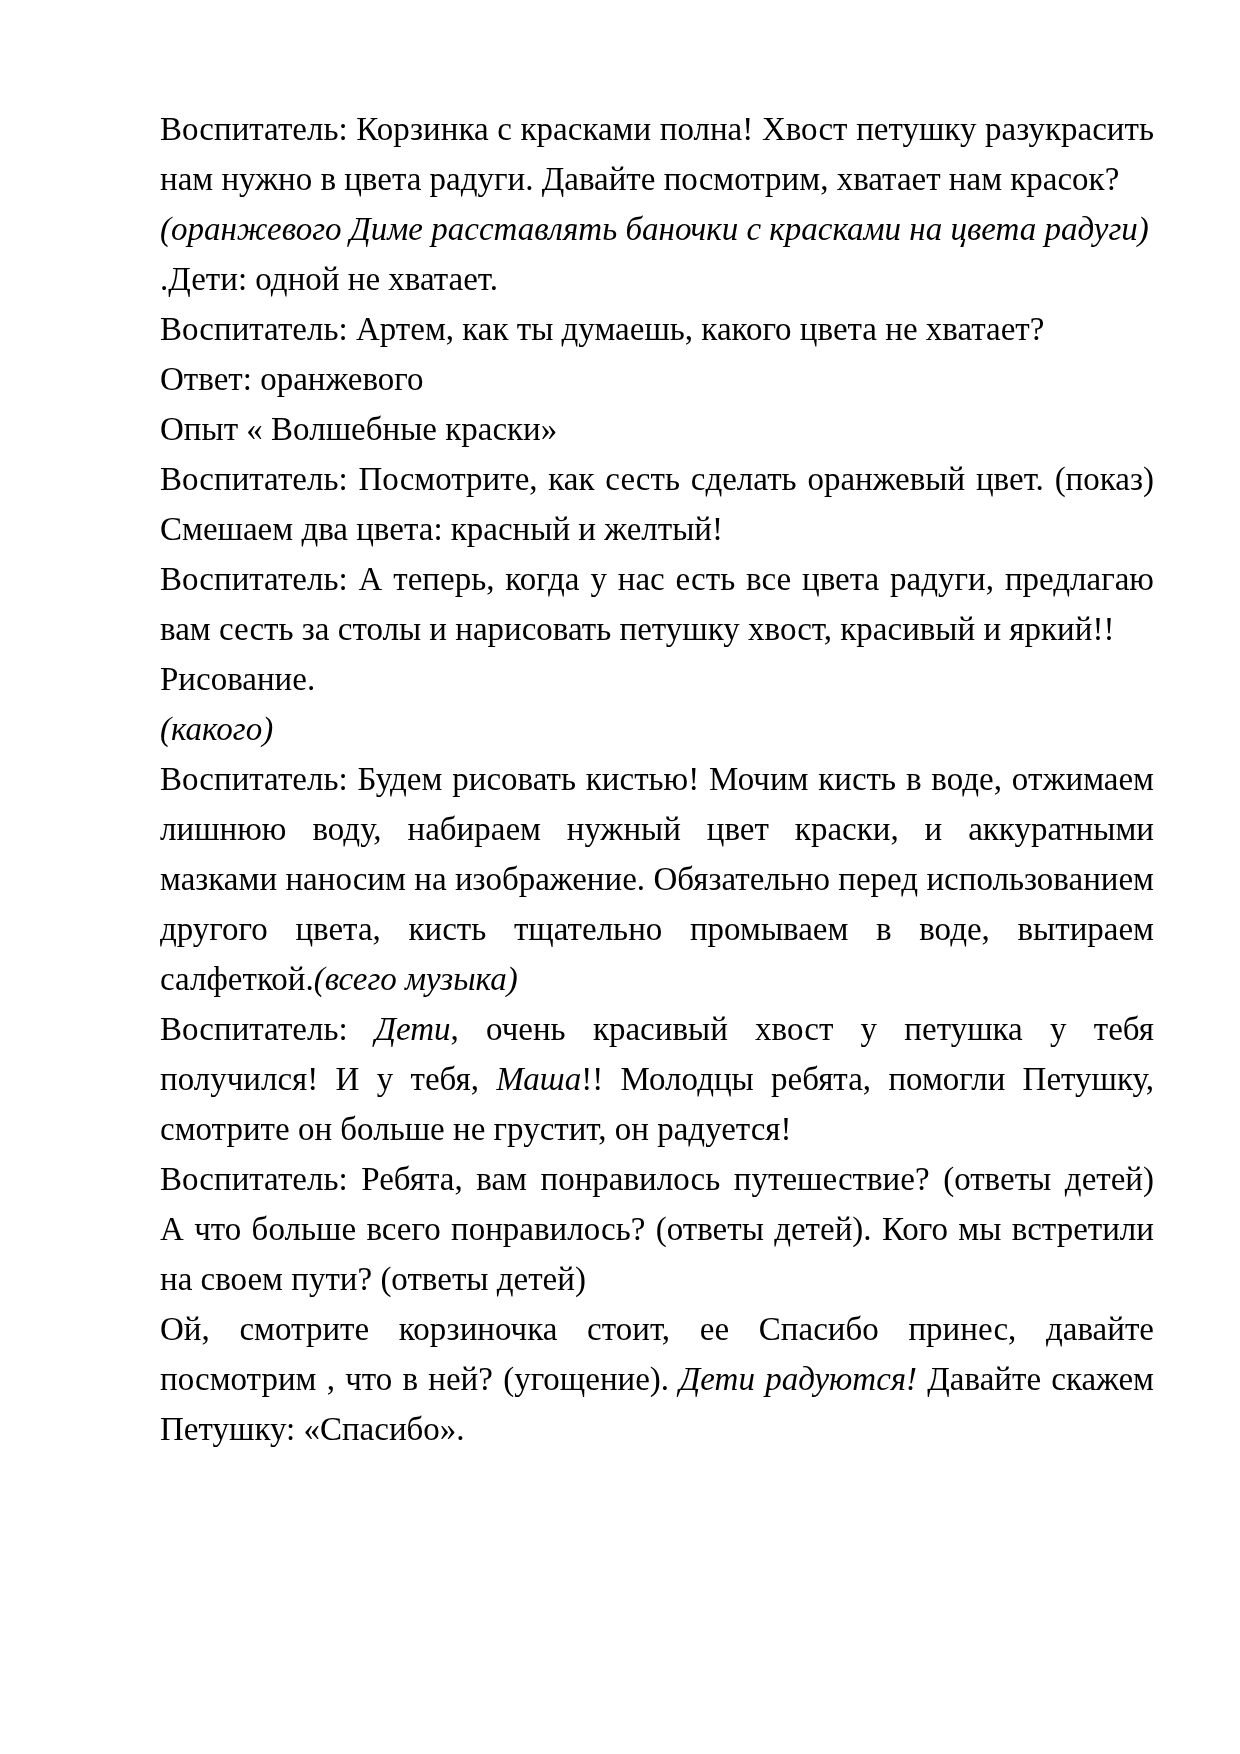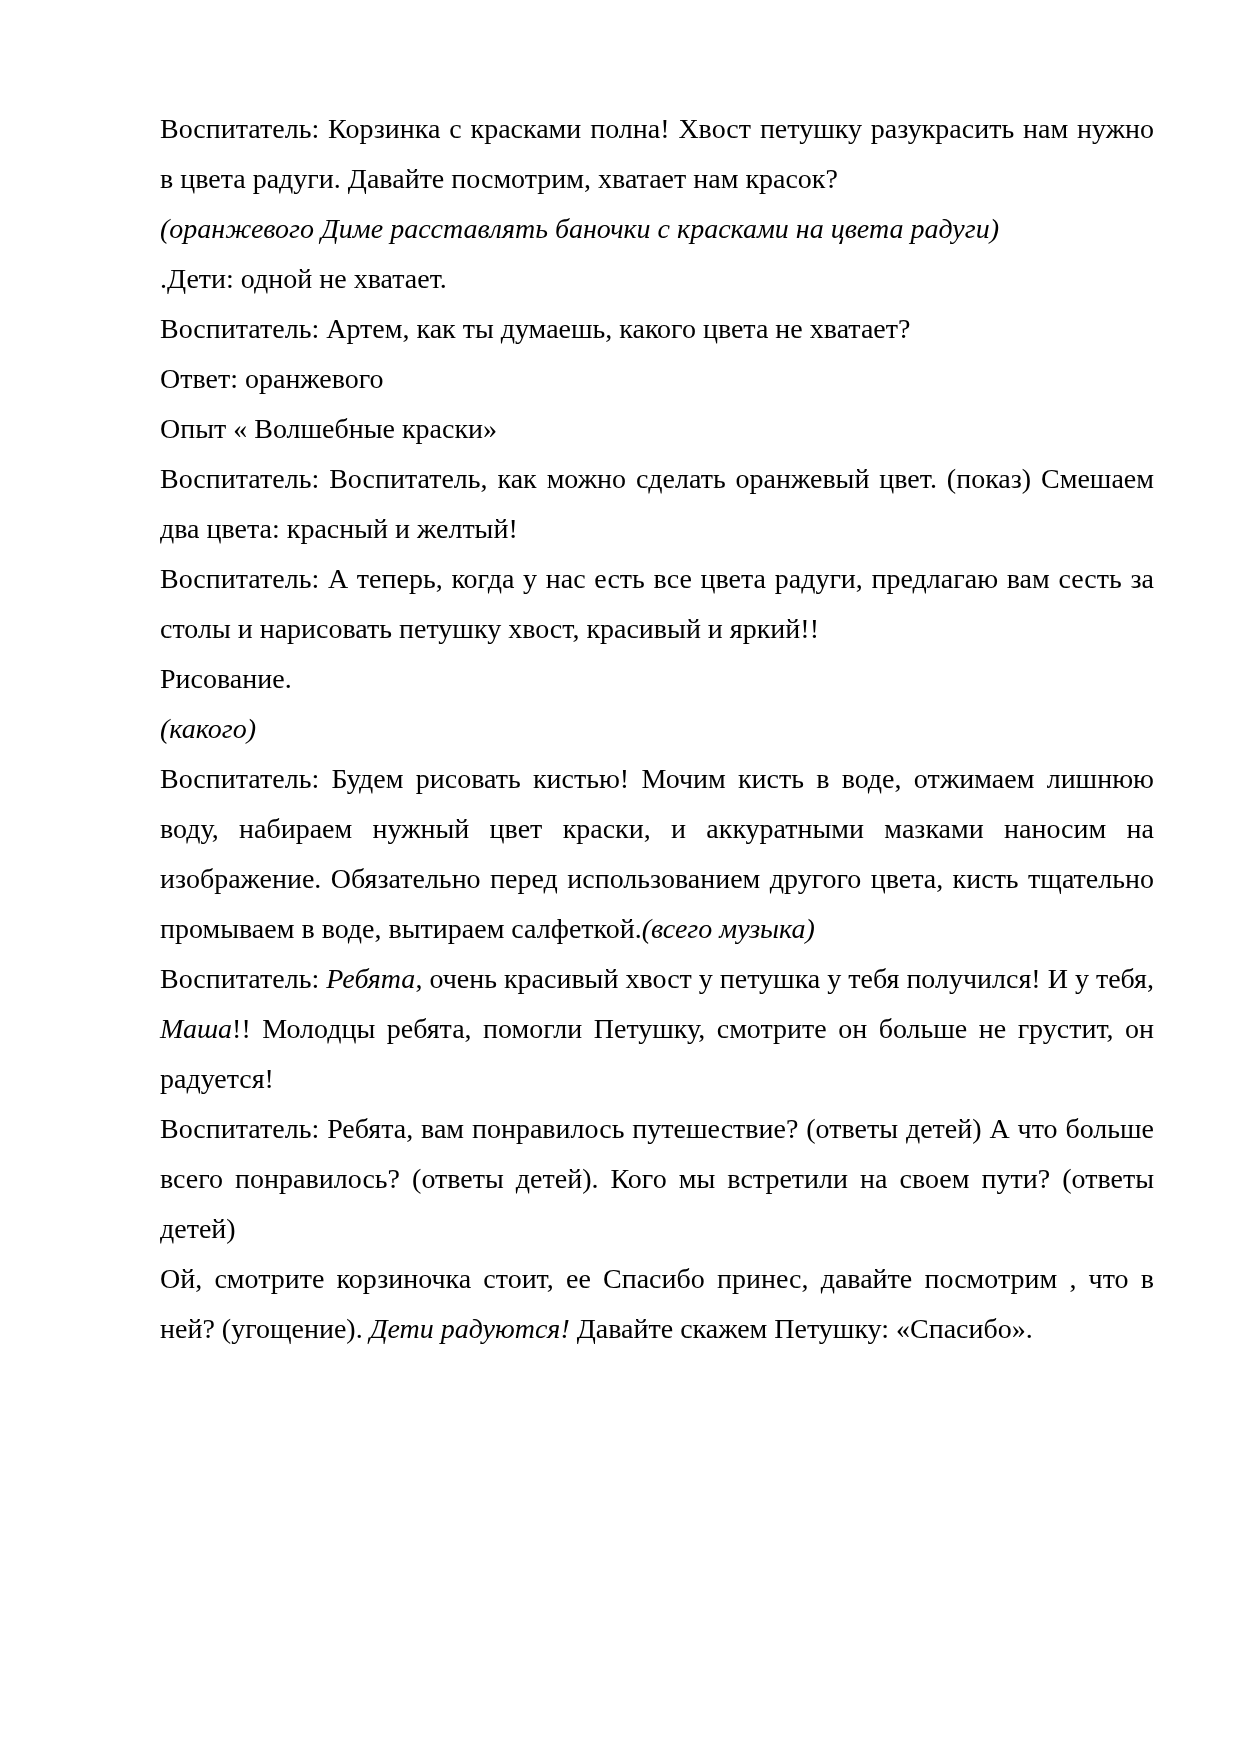--- a/index.html
+++ b/index.html
@@ -17,21 +17,21 @@
     width: 1240px;
     height: 1754px;
     background: #ffffff;
     overflow: hidden;
   }
   .doc-body {
     position: absolute;
     left: 160px;
     top: 104px;
     width: 994px;
-    font-size: 28px;
+    font-size: 33px;
     line-height: 50px;
     color: #000000;
     text-align: justify;
   }
   .doc-body p {
     margin: 0;
     padding: 0;
   }
   .run-italic { font-style: italic; }
   .run-bold   { font-weight: normal; }
@@ -40,22 +40,22 @@
 <body>
 
 <div class="page" style="background: rgb(255, 255, 255);">
   <div class="doc-body" id="doc-body" style="color: rgb(0, 0, 0);">
       <p><span>Воспитатель: Корзинка с красками полна! Хвост петушку разукрасить нам нужно в цвета радуги. Давайте посмотрим, хватает нам красок?</span></p>
       <p><span class="run-italic">(оранжевого Диме расставлять баночки с красками на цвета радуги)</span></p>
       <p><span>.Дети: одной не хватает.</span></p>
       <p><span>Воспитатель: Артем, как ты думаешь, какого цвета не хватает?</span></p>
       <p><span>Ответ: оранжевого</span></p>
       <p><span class="run-bold">Опыт « Волшебные краски»</span></p>
-      <p><span>Воспитатель: Воспитатель, как можно сделать оранжевый цвет. (показ) Смешаем два цвета: красный и желтый!</span></p>
+      <p><span>Воспитатель: Посмотрите, как сесть сделать оранжевый цвет. (показ) Смешаем два цвета: красный и желтый!</span></p>
       <p><span>Воспитатель: А теперь, когда у нас есть все цвета радуги, предлагаю вам сесть за столы и нарисовать петушку хвост, красивый и яркий!!</span></p>
       <p><span class="run-bold">Рисование.</span></p>
       <p><span class="run-italic">(какого)</span></p>
       <p><span>Воспитатель: Будем рисовать кистью! Мочим кисть в воде, отжимаем лишнюю воду, набираем нужный цвет краски, и аккуратными мазками наносим на изображение. Обязательно перед использованием другого цвета, кисть тщательно промываем в воде, вытираем салфеткой.</span><span class="run-italic">(всего музыка)</span></p>
-      <p><span>Воспитатель: </span><span class="run-italic">Ребята</span><span>, очень красивый хвост у петушка у тебя получился! И у тебя, </span><span class="run-italic">Маша</span><span>!! Молодцы ребята, помогли Петушку,  смотрите он больше не грустит, он радуется!</span></p>
+      <p><span>Воспитатель: </span><span class="run-italic">Дети</span><span>, очень красивый хвост у петушка у тебя получился! И у тебя, </span><span class="run-italic">Маша</span><span>!! Молодцы ребята, помогли Петушку,  смотрите он больше не грустит, он радуется!</span></p>
       <p><span>Воспитатель: Ребята, вам понравилось путешествие? (ответы детей) А что больше всего понравилось? (ответы детей). Кого мы встретили на своем пути? (ответы детей)</span></p>
       <p><span>Ой, смотрите корзиночка стоит, ее Спасибо принес, давайте посмотрим , что в ней? (угощение). </span><span class="run-italic">Дети радуются!</span><span> Давайте скажем Петушку:  «Спасибо».</span></p>
     </div>
 </div>
 
 </body></html>

